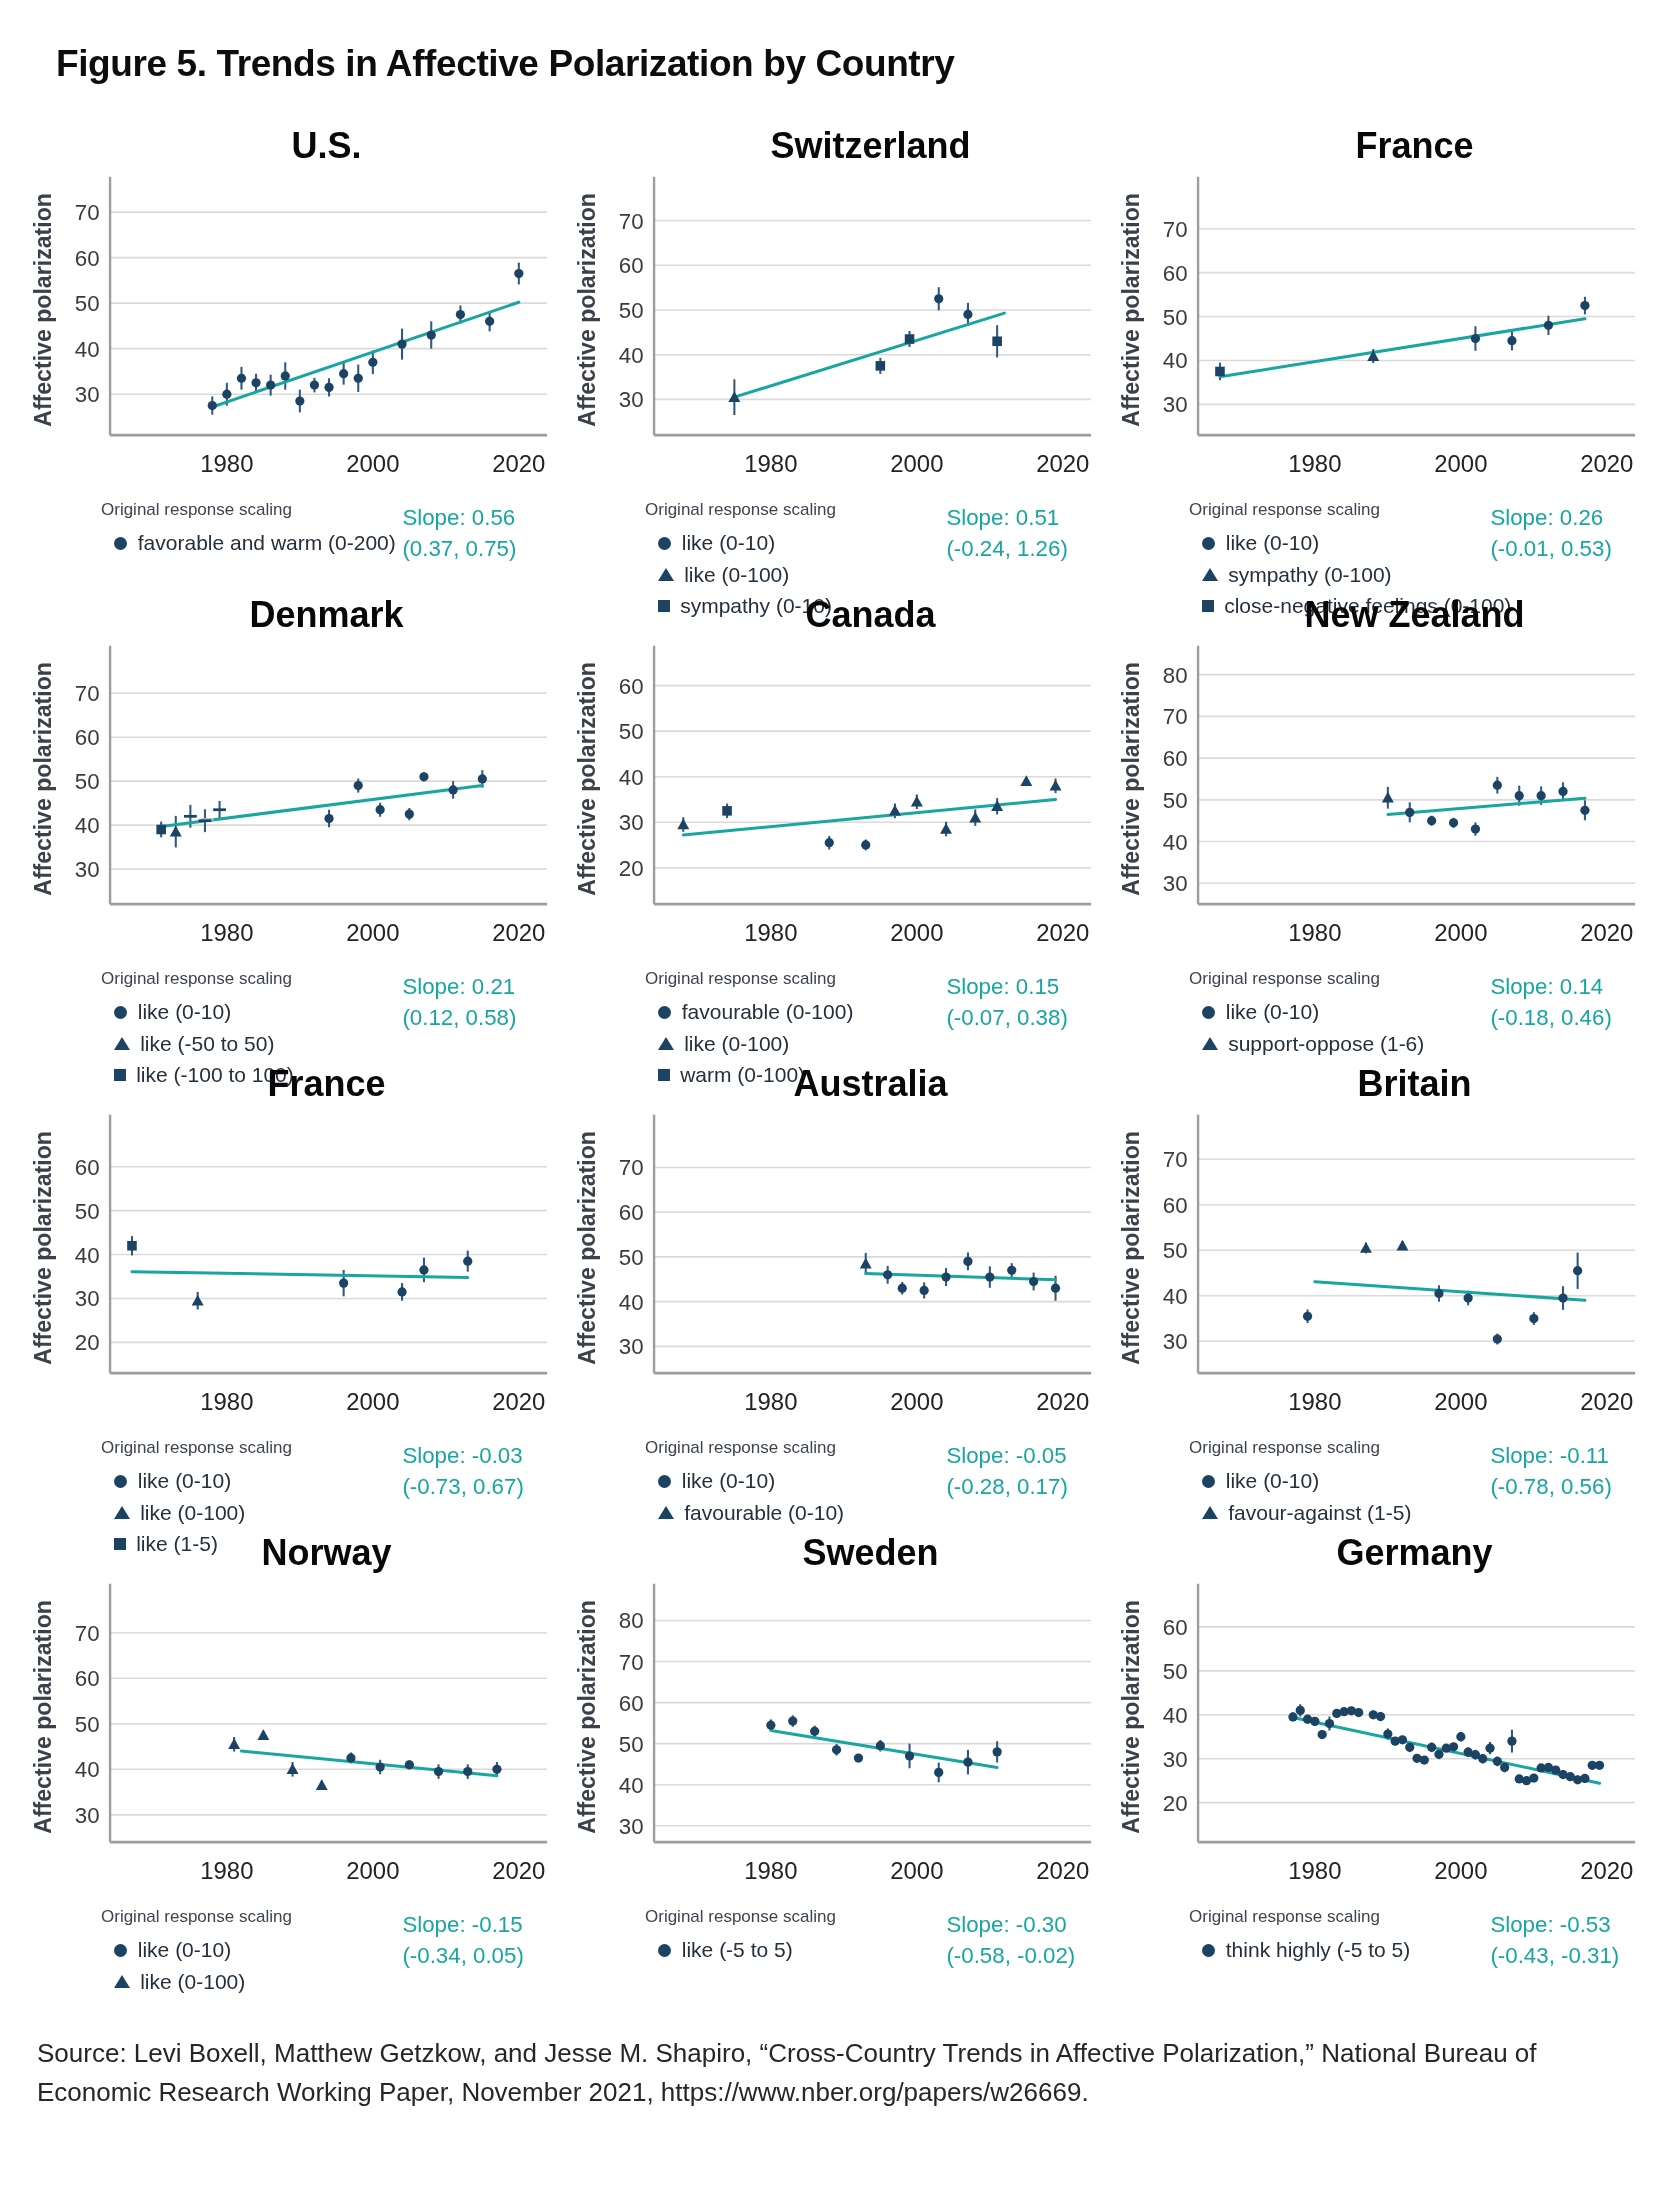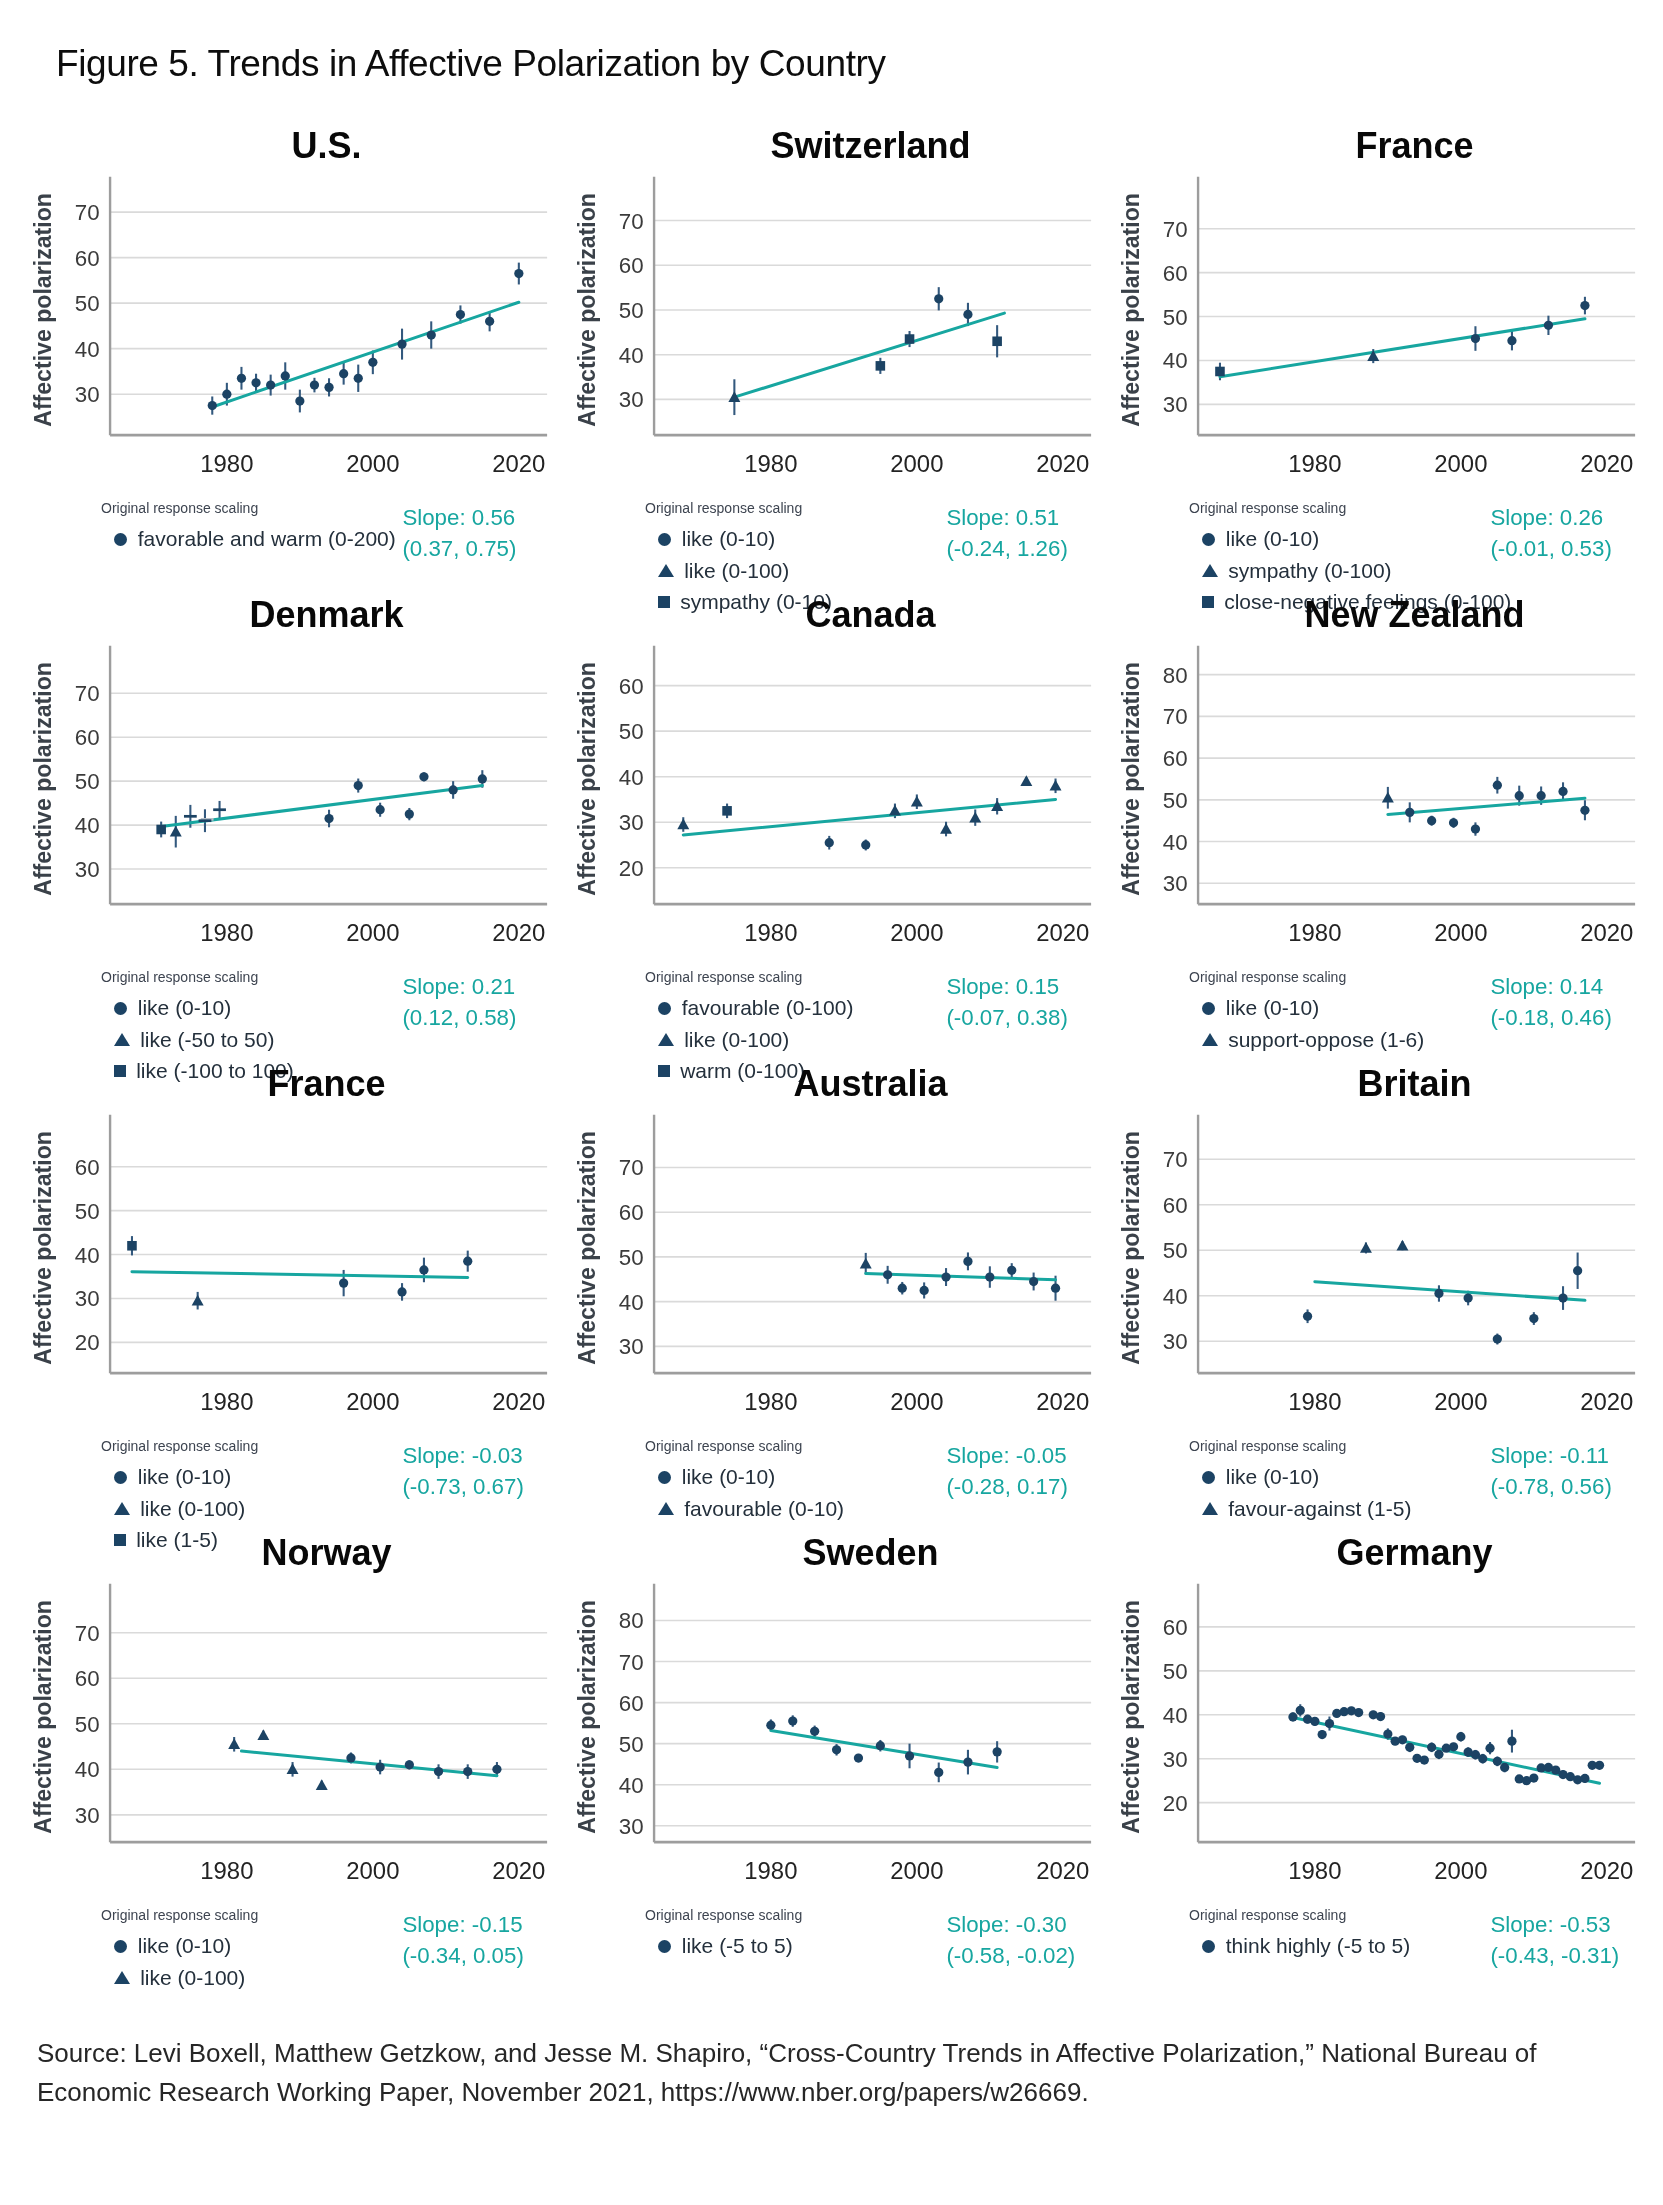--- a/index.html
+++ b/index.html
@@ -11,40 +11,40 @@
   }
   *{box-sizing:border-box;}
   html,body{margin:0;padding:0;}
   body{
     width:1663px;height:2205px;background:#ffffff;
     font-family:"Liberation Sans", sans-serif;color:#222;
     overflow:hidden;position:relative;
   }
   .figure-title{
     margin:43px 0 0 56px;
-    font-size:37px;font-weight:normal;color:#0d0d0d;letter-spacing:-0.4px;
+    font-size:37px;font-weight:bold;color:#0d0d0d;letter-spacing:-0.4px;
   }
   .grid{
     display:grid;
     grid-template-columns:repeat(3,544px);
     margin:35px 0 0 21px;
     row-gap:8px;
   }
   .panel{height:461px;position:relative;}
   .panel-title{
     margin:4.8px 0 0 0;padding-left:67px;
     text-align:center;font-size:36px;font-weight:bold;color:#080808;
   }
   .plot{width:527px;height:319px;display:block;margin:4.8px auto 0 auto;}
   .ytick{font-size:28px;fill:#3b3b3b;}
   .xtick{font-size:30px;fill:#232323;}
   .ylab{font-size:29px;font-weight:bold;fill:#3a4149;}
   .legend-row{display:flex;align-items:flex-start;margin-top:9.6px;padding-left:80px;}
   .legend-left{width:287px;flex:0 0 auto;}
-  .legend-heading{font-size:14px;color:#3d4450;white-space:nowrap;}
+  .legend-heading{font-size:17px;color:#3d4450;white-space:nowrap;}
   .legend-list{list-style:none;margin:11.2px 0 0 12.8px;padding:0;display:flex;flex-direction:column;gap:7.2px;}
   .legend-item{display:flex;align-items:center;gap:10.4px;font-size:21px;color:#24303c;white-space:nowrap;}
   .mk{flex:0 0 auto;display:inline-block;}
   .mk-circle{width:13.6px;height:13.6px;border-radius:50%;background:var(--navy);}
   .mk-triangle{width:0;height:0;border-left:8px solid transparent;border-right:8px solid transparent;border-bottom:13.6px solid var(--navy);background:none;}
   .mk-square{width:12px;height:12px;background:var(--navy);}
   .slope-block{margin-left:14.4px;font-size:22.3px;color:var(--teal);line-height:1.42;padding-top:1.6px;white-space:nowrap;}
   .source{
     margin:46px 0 0 37px;width:1588px;
     font-size:26px;line-height:1.5;color:#262626;

